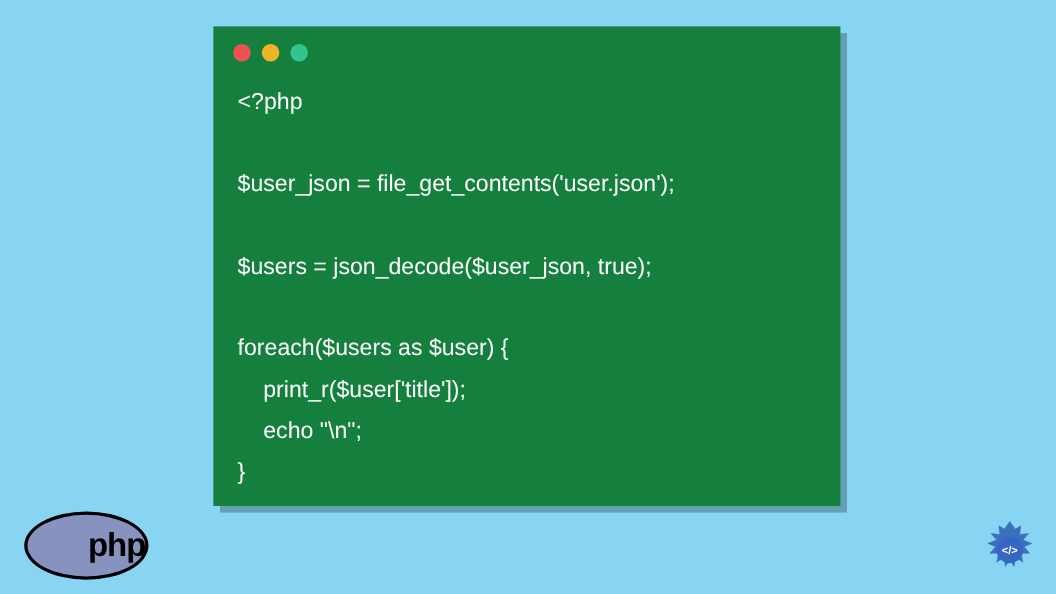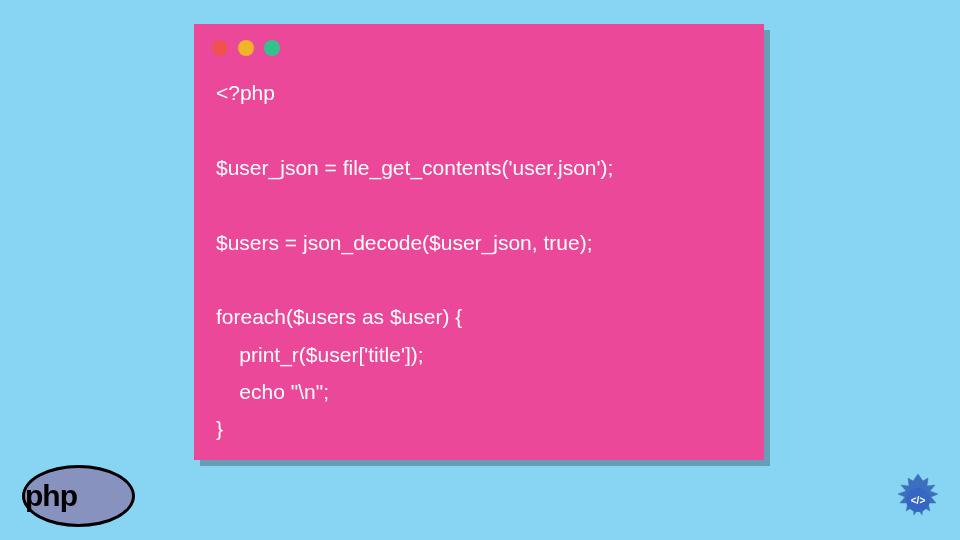--- a/index.html
+++ b/index.html
@@ -10,21 +10,21 @@
       position: relative;
       font-family: Arial, sans-serif;
       overflow: hidden;
     }
     .code-window {
       position: absolute;
       left: 194px;
       top: 24px;
       width: 570px;
       height: 436px;
-      background: #ec4899;
+      background: #15803d;
       box-shadow: 6px 6px 0 rgba(0, 0, 0, 0.25);
     }
     .titlebar {
       display: flex;
       align-items: center;
       gap: 10px;
       padding: 16px 18px 0 18px;
     }
     .dot {
       width: 16px;
@@ -50,21 +50,21 @@
       height: 62px;
     }
     .php-ellipse {
       width: 113px;
       height: 62px;
       background: #8892bf;
       border-radius: 50%;
       border: 3px solid #000;
       display: flex;
       align-items: center;
-      justify-content: flex-start;
+      justify-content: flex-end;
     }
     .php-text {
       font-family: Arial, sans-serif;
       font-weight: bold;
       font-size: 30px;
       color: #000;
       letter-spacing: -1px;
     }
     .delft-logo {
       position: absolute;

